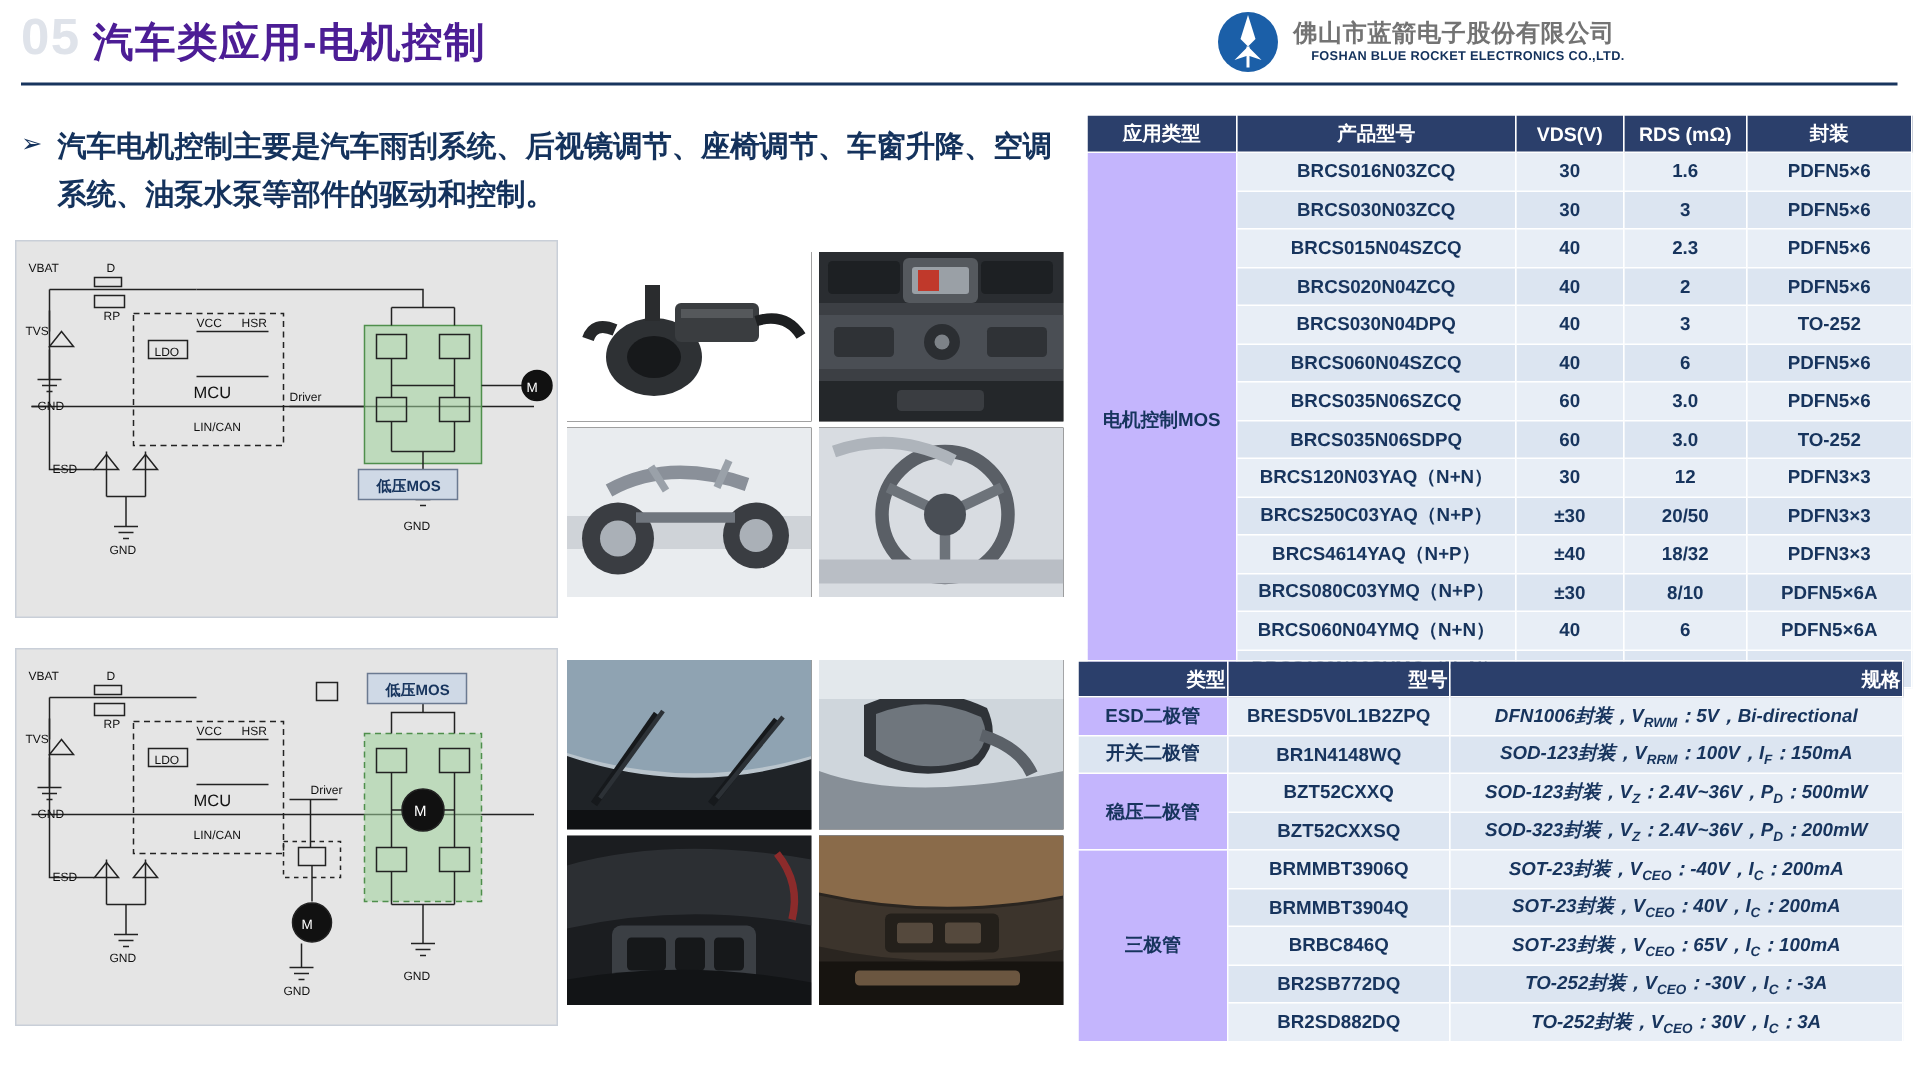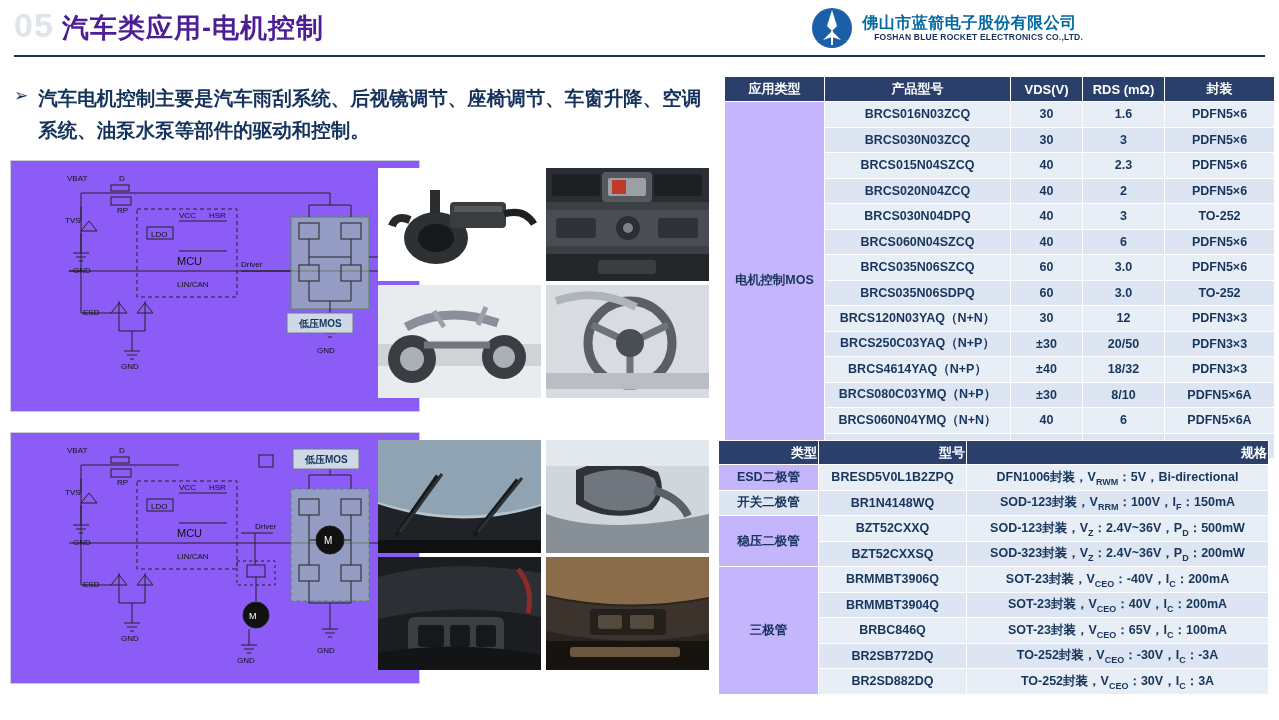--- a/index.html
+++ b/index.html
@@ -19,30 +19,30 @@
   }
   .hdr-title{
     position:absolute;left:62px;top:10px;font-size:27px;font-weight:bold;color:#4c1d95;
     letter-spacing:1px;
   }
   .hdr-rule{position:absolute;left:14px;top:55px;width:1251px;height:2px;background:#18355e;}
   .hdr-logo{position:absolute;right:14px;top:6px;height:44px;display:flex;align-items:center;gap:8px;}
   .logo-mark{width:44px;height:42px;position:relative;}
   .logo-mark svg{display:block;}
   .logo-text{display:flex;flex-direction:column;justify-content:center;line-height:1.1;}
-  .logo-cn{font-size:16px;font-weight:bold;color:#0369a1;letter-spacing:.5px;}
+  .logo-cn{font-size:16px;font-weight:bold;color:#737373;letter-spacing:.5px;}
   .logo-en{font-size:8.5px;font-weight:bold;color:#14325c;letter-spacing:.2px;margin-top:2px;margin-left:12px;}
 
   
   .bullet{position:absolute;left:14px;top:82px;width:690px;display:flex;gap:10px;}
   .bullet-arrow{color:#14325c;font-size:17px;line-height:28px;}
   .bullet-text{font-size:19.5px;font-weight:bold;color:#14325c;line-height:32px;}
 
   
-  .diagram{position:absolute;border:1px solid #c9cfd8;background:#8b5cf6;padding-left:48px;}
+  .diagram{position:absolute;border:1px solid #c9cfd8;background:#e5e5e5;}
   .diag1{left:10px;top:160px;width:360px;height:250px;}
   .diag2{left:10px;top:432px;width:360px;height:250px;}
   .diagram svg{display:block;}
 
   
   .photo{position:absolute;overflow:hidden;background:#2a2a2a;}
   .ph1{left:378px;top:168px;width:163px;height:113px;}
   .ph2{left:546px;top:168px;width:163px;height:113px;}
   .ph3{left:378px;top:285px;width:163px;height:113px;}
   .ph4{left:546px;top:285px;width:163px;height:113px;}
@@ -66,21 +66,21 @@
     background:#2b3f6b;color:#ffffff;font-size:13px;height:22px;
   }
   .tbl tbody td{background:#e8eef6;height:22.5px;}
   .tbl tbody tr:nth-child(even) td{background:#dce5f1;}
   .tbl td.group{background:#c4b5fd;}
 
   #tableTop{left:724px;top:76px;width:550px;}
   #tableBottom{left:718px;top:440px;width:550px;}
   #tableBottom thead th{height:21px;text-align:right;}
   #tableBottom tbody td{height:22.5px;font-size:12.5px;}
-  .spec{text-align:center;}
+  .spec{text-align:center;font-style:italic;}
   .sub{font-size:9px;vertical-align:sub;}
 </style>
 </head>
 <body>
 
 <div class="page">
 
   <div class="header">
     <div class="hdr-num">05</div>
     <div class="hdr-title">汽车类应用-电机控制</div>

